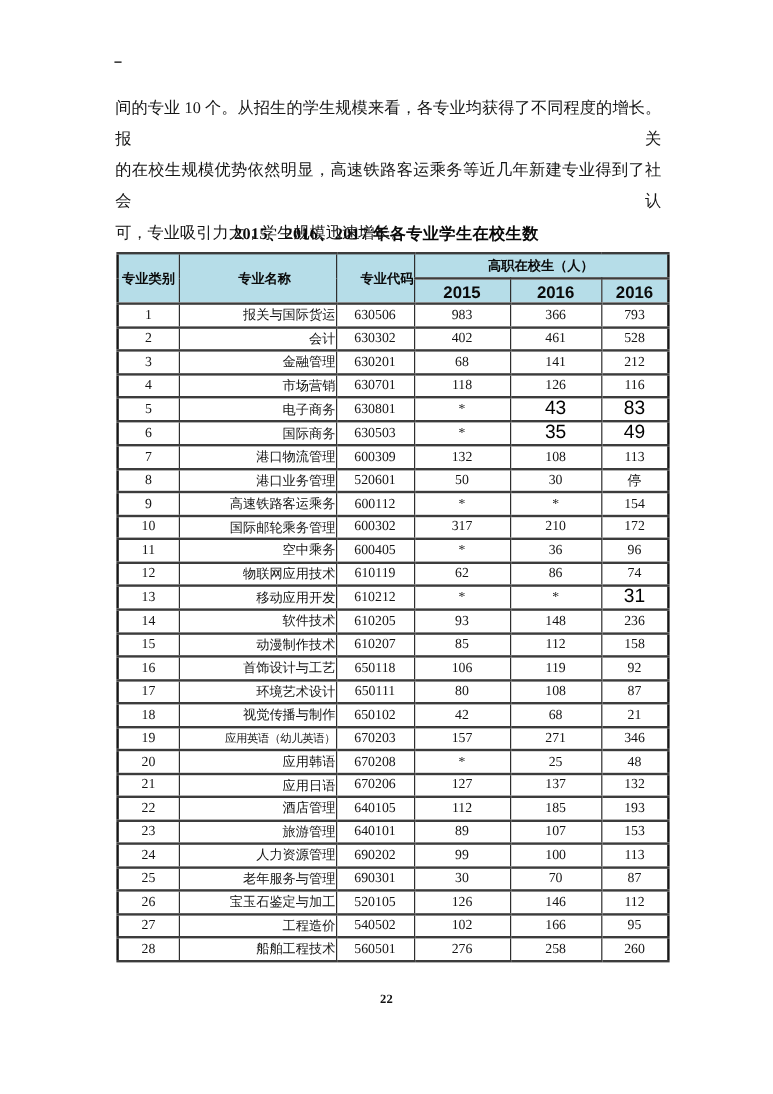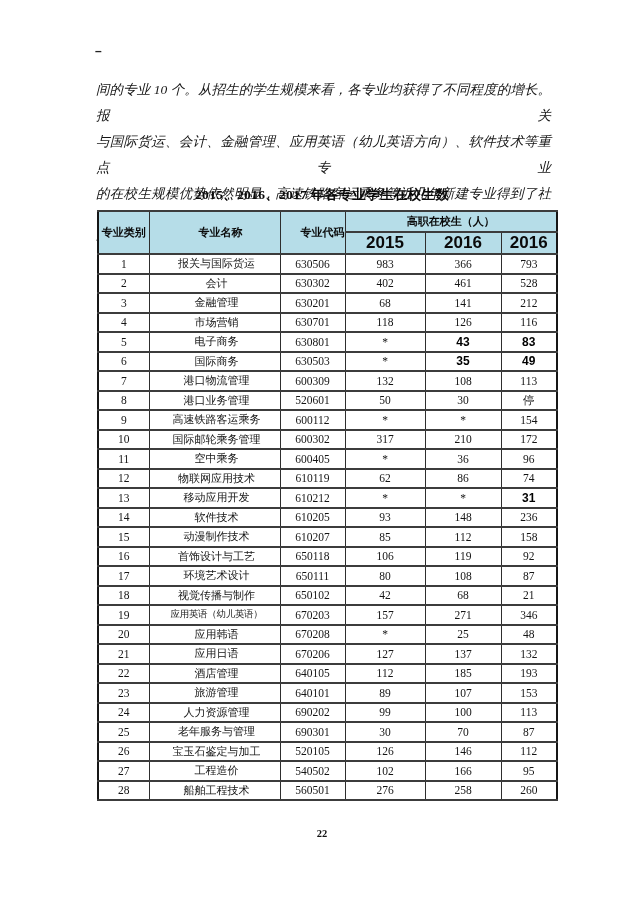--- a/index.html
+++ b/index.html
@@ -11,64 +11,63 @@
   }
   .header-dash {
     position:absolute; left:95px; top:44px;
     font:bold 12px "Liberation Sans",sans-serif; color:#222;
   }
   .para {
     position:absolute; left:96px; top:77px; width:455px;
     font-size:13.5px; line-height:26px; color:#151515;
   }
   .para .line { text-align:justify; }
-  .para .line.j { text-align-last:justify;font-style:italic; }
+  .para .line.j { text-align-last:justify; }
   .table-title {
     position:absolute; left:0; top:186px; width:644px; text-align:center;
     font-family:"Liberation Serif","DejaVu Serif",serif;
     font-weight:bold; font-size:13.5px; color:#0a0a0a; letter-spacing:.3px;
   }
   table.grid {
     position:absolute; left:97px; top:210px;
     border-collapse:collapse; table-layout:fixed; width:459px;
     border:2px solid #161616;
   }
   .grid th, .grid td {
     border-left:1px solid #2e2e2e; border-right:1px solid #2e2e2e;
     border-top:2px solid #3c3c3c; border-bottom:2px solid #3c3c3c;
     text-align:center; vertical-align:middle; padding:0; overflow:hidden;
     white-space:nowrap;
   }
   .grid thead th {
     font-family:"Liberation Sans","DejaVu Sans",sans-serif;
     font-weight:bold; font-size:11px; color:#0a0a0a; height:21px;
   }
-  .grid thead th.year-th { font-size:17px;margin-left:27px; }
+  .grid thead th.year-th { font-size:14px;margin-left:27px; }
   .grid tbody td { height:19.5px; font-size:11.5px; color:#141414; }
-  .grid tbody td.name { text-align:center; padding-left:4px; font-size:11px; }
+  .grid tbody td.name { text-align:right; padding-left:4px; font-size:11px; }
   .grid tbody td.name.compressed { font-size:9.5px; letter-spacing:-.3px; }
   .grid tbody td.bold-val {
     font-family:"Liberation Sans","DejaVu Sans",sans-serif;
-    font-weight:bold; font-size:12px; color:#000;
+    font-weight:normal; font-size:16px; color:#000;
   }
   .page-num {
     position:absolute; left:0; top:828px; width:644px; text-align:center;
     font:bold 10.5px "Liberation Serif",serif; color:#111;
   }
 </style>
 </head>
 <body>
 
 <div class="page">
 
   <div class="header-dash">–</div>
 
   <div class="para">
       <div class="line j">间的专业 10 个。从招生的学生规模来看，各专业均获得了不同程度的增长。报关</div>
-      <div class="line j">与国际货运、会计、金融管理、应用英语（幼儿英语方向）、软件技术等重点专业</div>
       <div class="line j">的在校生规模优势依然明显，高速铁路客运乘务等近几年新建专业得到了社会认</div>
       <div class="line">可，专业吸引力大，学生规模迅速增长。</div>
     </div>
 
   <div class="table-title">2015、2016、2017 年各专业学生在校生数</div>
 
   <table class="grid">
     <colgroup>
       <col style="width:51px">
         <col style="width:131px">

